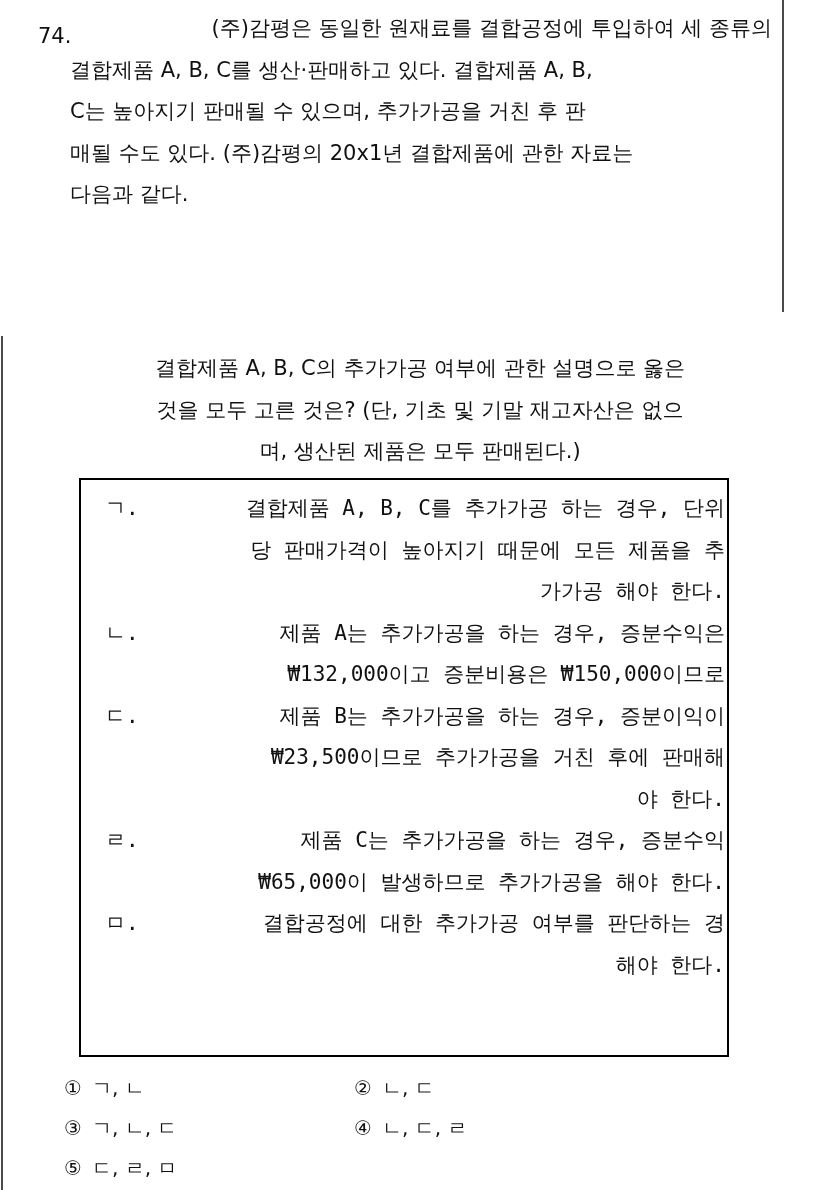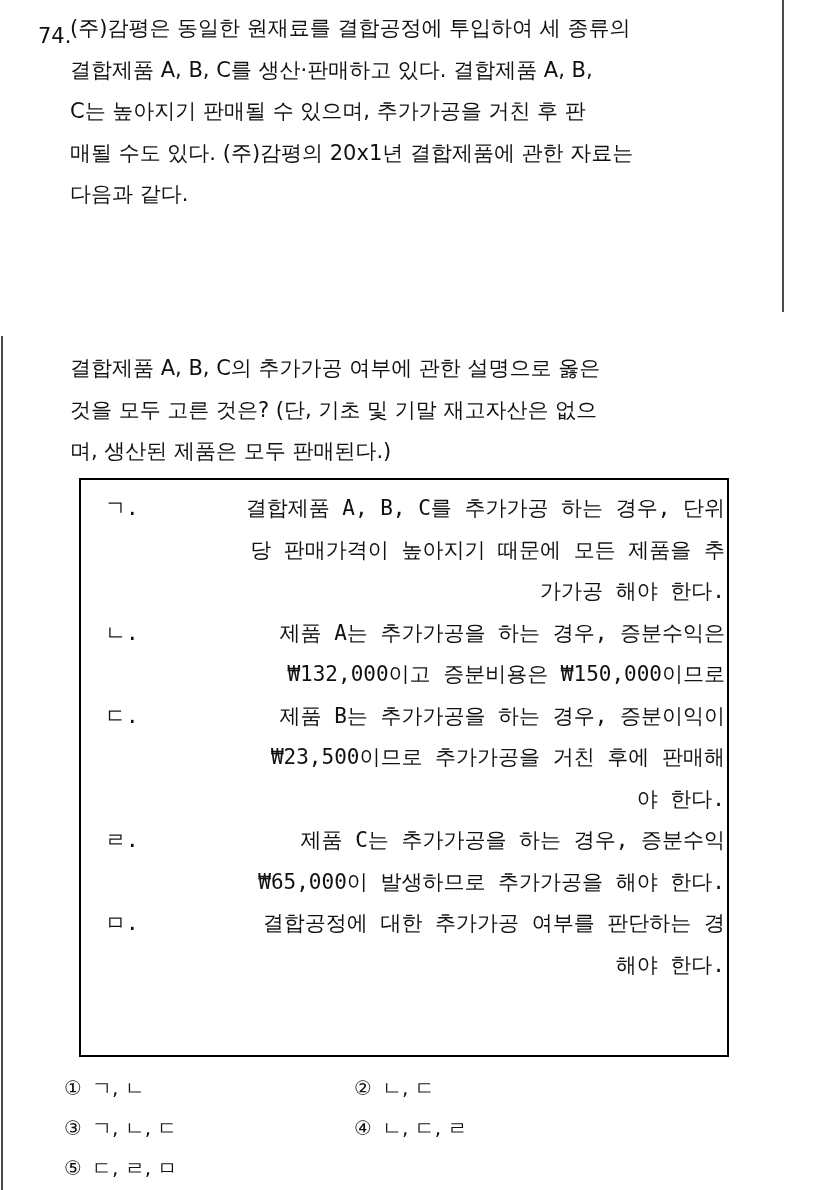--- a/index.html
+++ b/index.html
@@ -10,27 +10,27 @@
   }
   .vline-right { position: absolute; left: 782px; top: 0; width: 2px; height: 312px; background: #4a4a4a; }
   .vline-left { position: absolute; left: 1px; top: 336px; width: 2px; height: 854px; background: #4a4a4a; }
 
   .question {
     position: absolute; left: 22px; top: 8px; width: 750px;
     font-size: 21px; line-height: 41.5px; letter-spacing: 0px;
   }
   .q-num { position: absolute; left: 16px; top: 0; margin-top: 8px; }
   .q-line { display: block; padding-left: 48px; white-space: nowrap; }
-  .q-line.first { padding-left: 48px; }
+  .q-line.first { padding-left: 48px; text-align: right; }
 
   .prompt {
     position: absolute; left: 70px; top: 348px; width: 700px;
     font-size: 21px; line-height: 41.5px;
   }
-  .prompt .p-line { display: block; white-space: nowrap; }
+  .prompt .p-line { display: block; white-space: nowrap; text-align: center; }
 
   .box {
     position: absolute; left: 79px; top: 478px; width: 646px; height: 575px;
     border: 2px solid #000000; box-sizing: content-box;
   }
   .stmt-list {
     position: absolute; left: 24px; top: 8px; width: 620px;
     font-size: 21px; line-height: 41.5px;
     font-family: "DejaVu Sans Mono", "Liberation Mono", monospace;
   }

